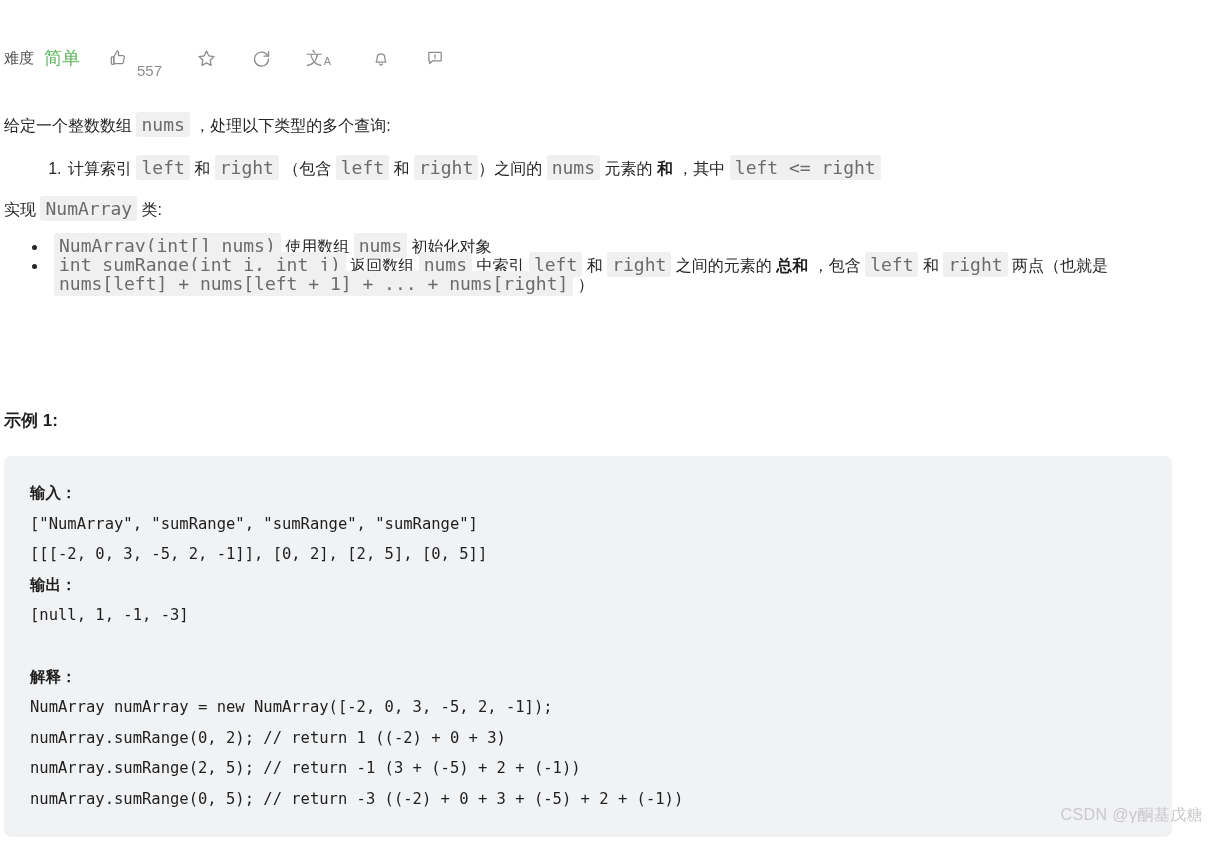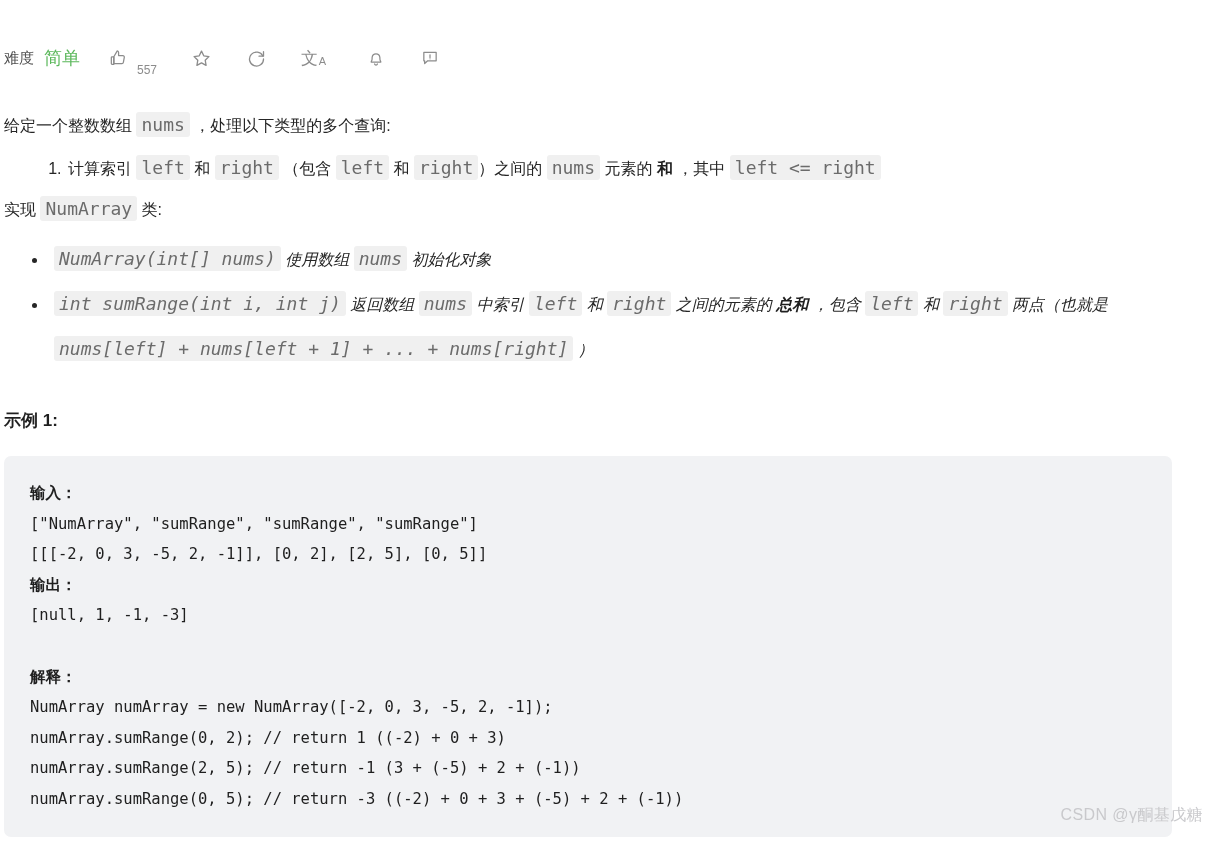--- a/index.html
+++ b/index.html
@@ -59,21 +59,21 @@
     display: flex;
     align-items: center;
     height: 26px;
     margin-right: 34px;
     cursor: pointer;
     color: #8c8c8c;
   }
   .icon-btn:last-child { margin-right: 0; }
   .icon-btn svg { display: block; }
   .icon-count {
-    font-size: 12px;
+    font-size: 15px;
     color: #8c8c8c;
     margin-left: 9px;
     margin-top: 24px;
   }
   .icon-translate {
     font-size: 17px;
     line-height: 19px;
     color: #8c8c8c;
     font-family: "DejaVu Sans", sans-serif;
     position: relative;
@@ -116,22 +116,21 @@
     padding-left: 62px;
     font-size: 16px;
     line-height: 34px;
   }
   ol.steps li { padding-left: 2px; }
 
   ul.methods {
     margin: 10px 0 0 0;
     padding-left: 44px;
     font-size: 16px;
-    line-height: 44px;
-    font-style: italic;
+    line-height: 18px;
   }
   ul.methods li { padding-left: 6px; margin-bottom: 0; }
 
   b.strong { font-weight: bold; color: #1f1f1f; }
 
   .example-title {
     position: absolute;
     left: 4px;
     top: 409px;
     font-size: 17px;

